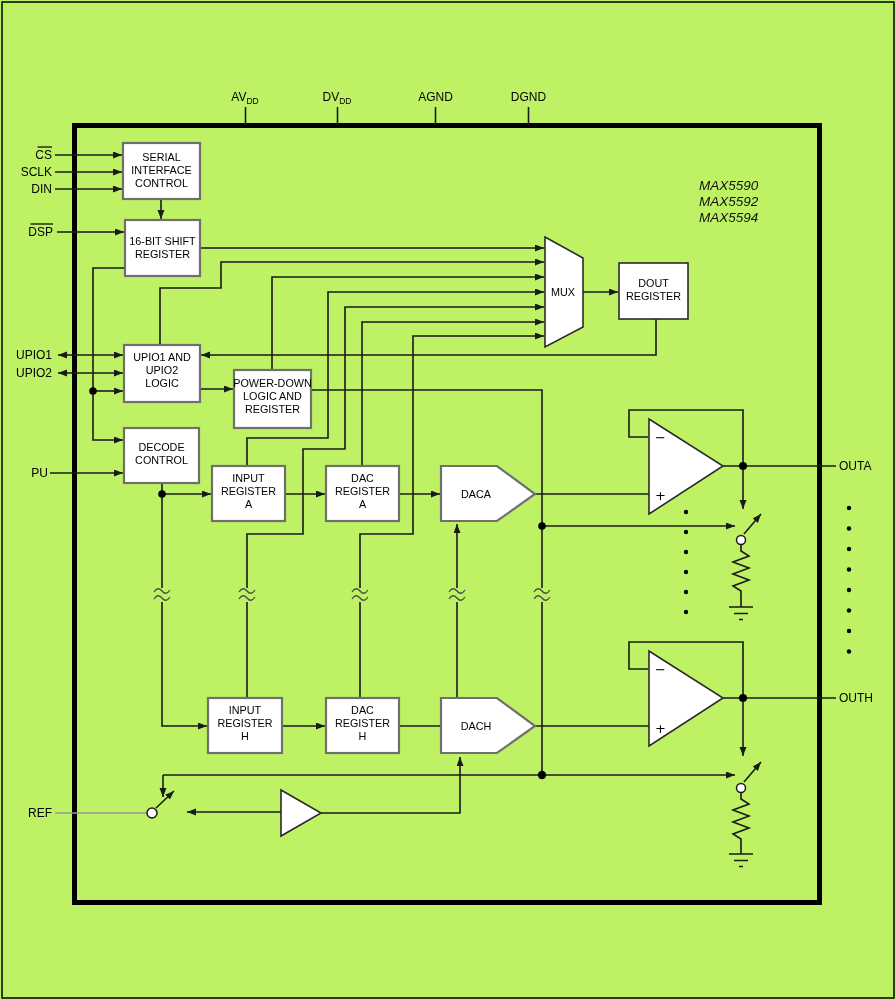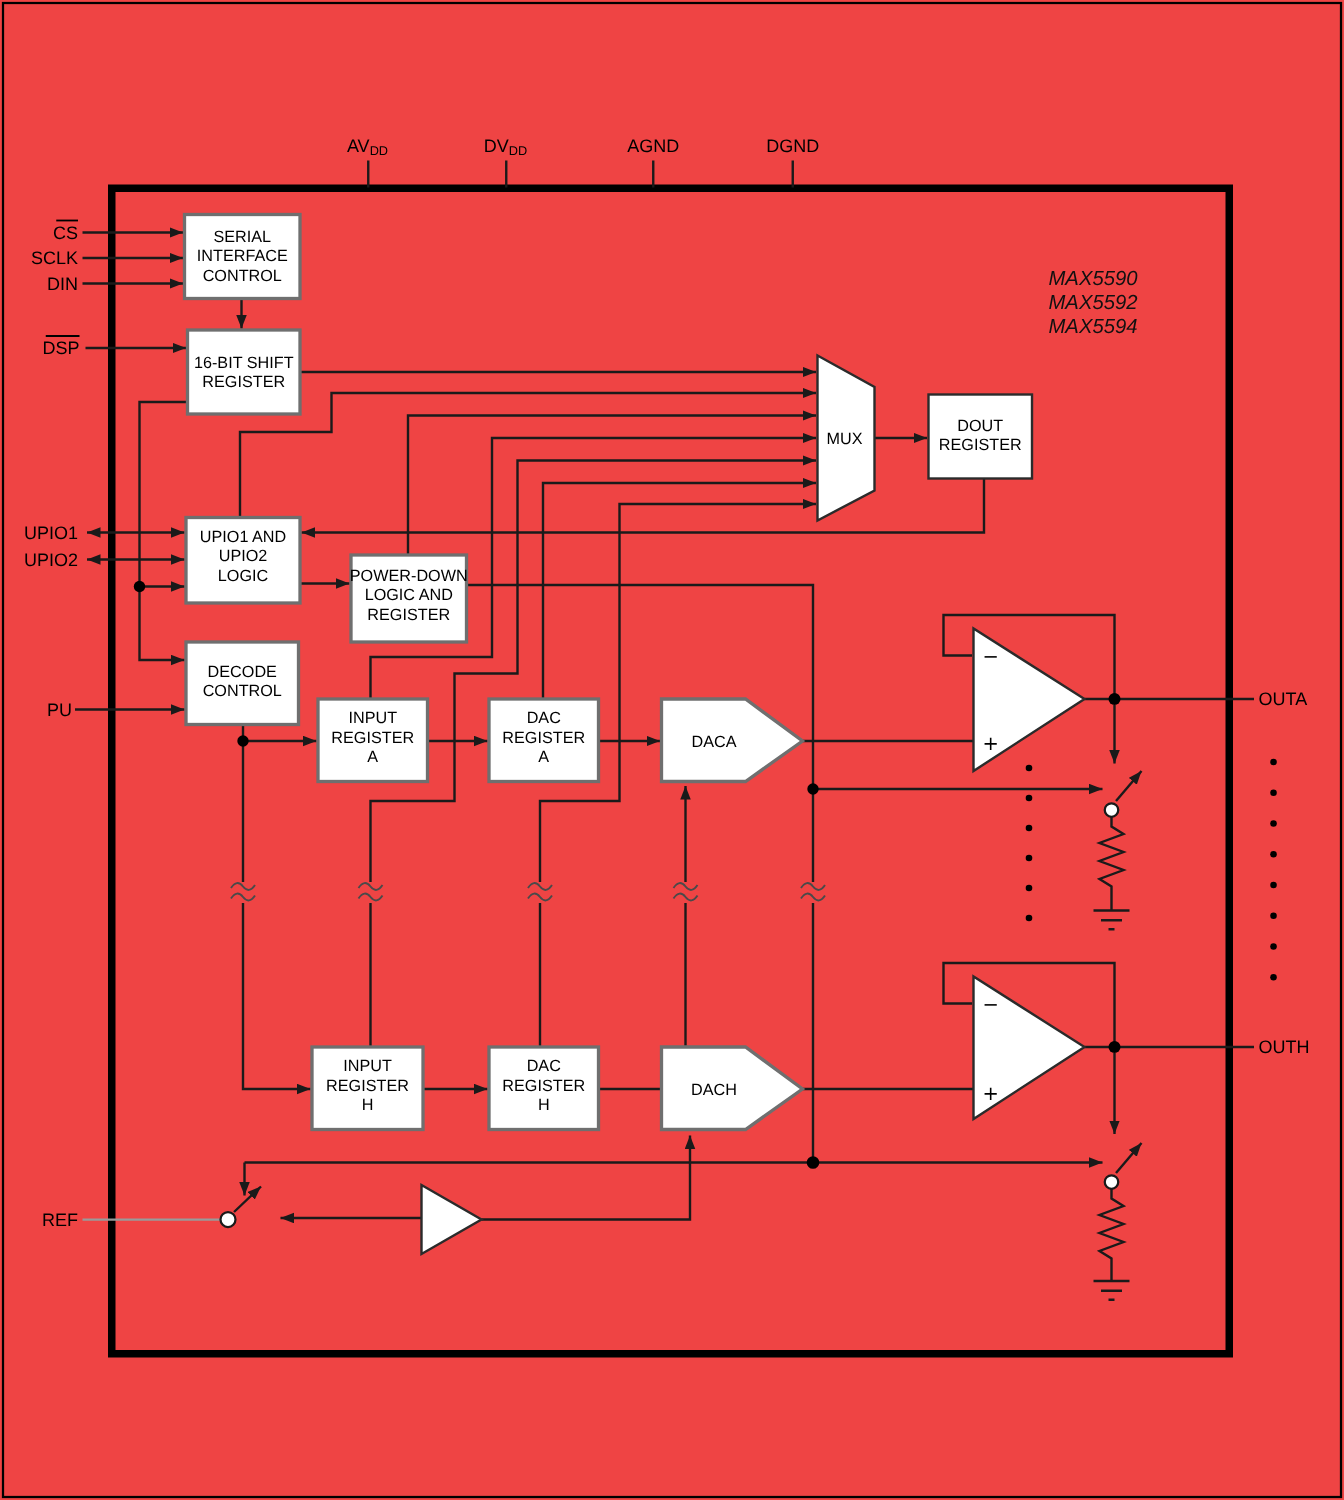--- a/index.html
+++ b/index.html
@@ -1,16 +1,16 @@
 <!DOCTYPE html>
 <html><head>
 <meta charset="utf-8">
 <style>
   html,body{margin:0;padding:0;background:#fff;}
-  .stage{position:relative;width:896px;height:1000px;background:#ef4444;}
+  .stage{position:relative;width:896px;height:1000px;background:#bef264;}
   svg{display:block;}
   .wire{stroke:#1a1a1a;stroke-width:1.6;fill:none;}
   .refwire{stroke:#9a9a9a;stroke-width:1.5;fill:none;}
   .boxr{fill:#ffffff;stroke:#6f6f6f;stroke-width:2.2;}
   .shape{fill:#ffffff;stroke:#2b2b2b;stroke-width:1.6;}
   .lbl{font-family:"Liberation Sans",sans-serif;font-size:10.8px;fill:#000;}
   .pin{font-family:"Liberation Sans",sans-serif;font-size:12px;fill:#000;}
   .sub{font-size:8.5px;}
   .pn{font-family:"Liberation Sans",sans-serif;font-size:13.5px;font-style:italic;fill:#111;}
   .sign{font-family:"DejaVu Sans",sans-serif;font-size:13px;fill:#000;}

